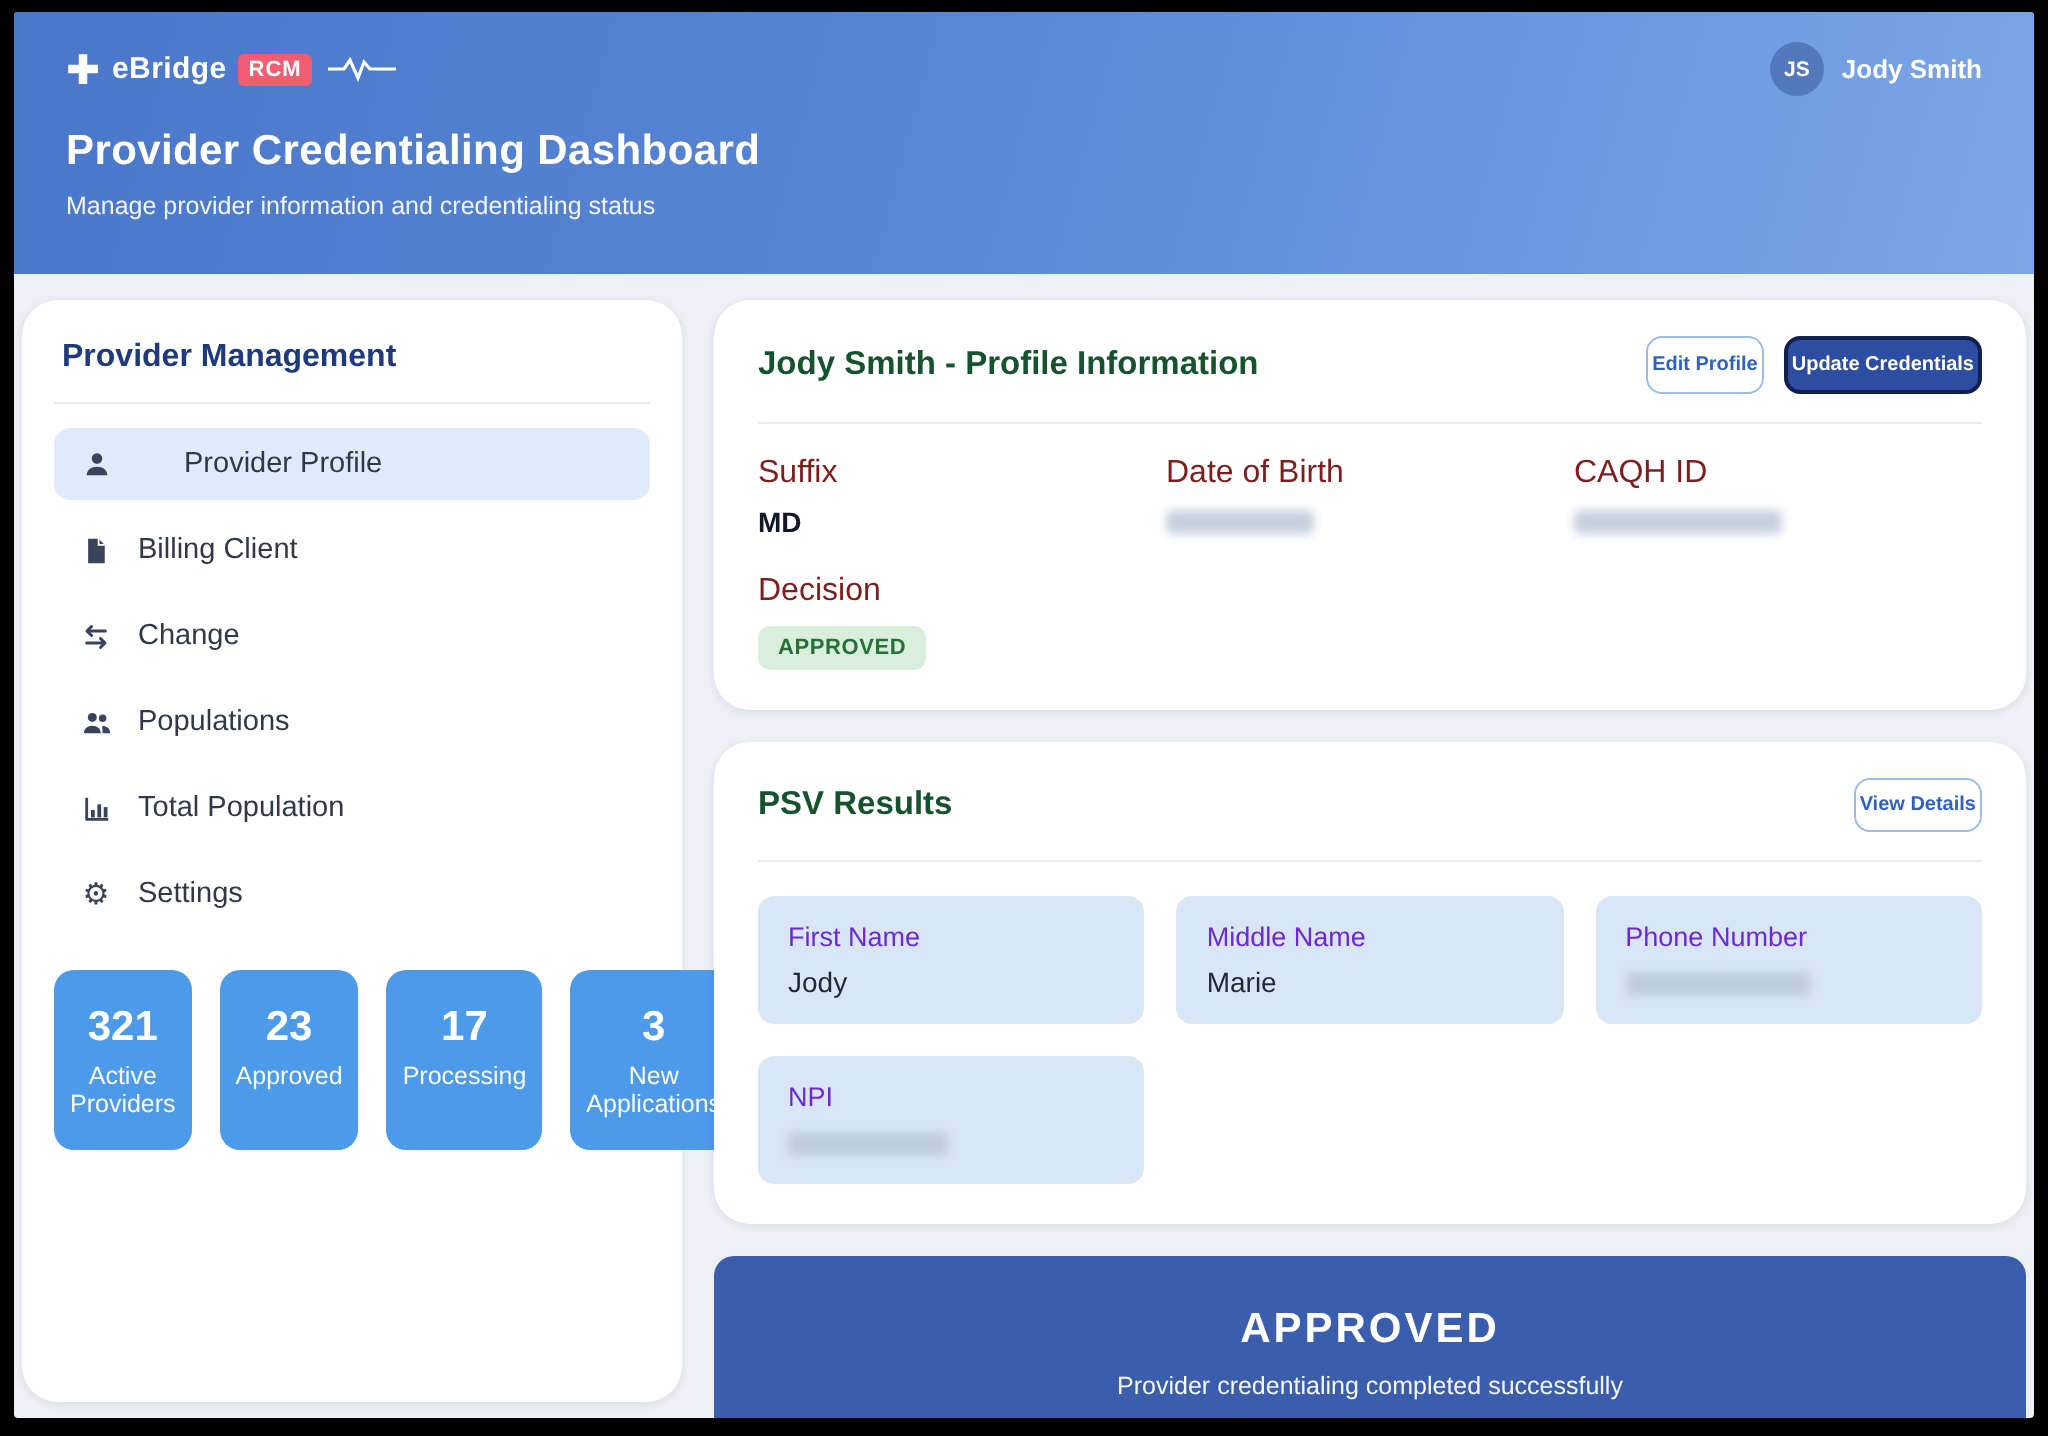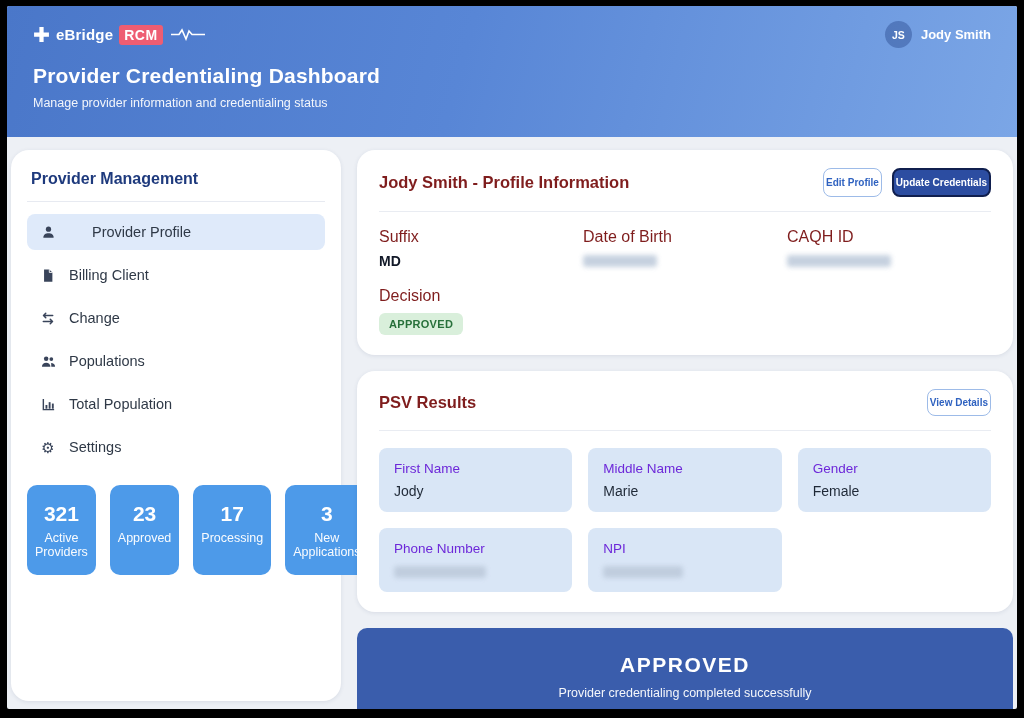--- a/index.html
+++ b/index.html
@@ -8,21 +8,21 @@
   .frame { width:1024px; height:718px; background:#000; padding:6px 7px 9px 7px; }
   .app { width:100%; height:100%; background:#edf0f5; display:flex; flex-direction:column; overflow:hidden; border-radius:2px; }
 
   
   .topbar { height:131px; flex:none; padding:15px 26px 0 26px;
     background:linear-gradient(105deg,#4a77c9 0%,#5886d6 45%,#7ba6e6 100%); color:#fff; }
   .topbar-row { display:flex; justify-content:space-between; align-items:center; }
   .brand { display:flex; align-items:center; gap:6px; }
   .brand-cross { display:flex; }
   .brand-name { font-size:15px; font-weight:700; letter-spacing:.2px; }
-  .brand-badge { background:#ee5d72; color:#fff; font-size:14px; font-weight:700; letter-spacing:.5px;
+  .brand-badge { background:#ee5d72; color:#fff; font-size:11px; font-weight:700; letter-spacing:.5px;
     padding:2px 5px; border-radius:3px; }
   .brand-pulse { display:flex; margin-left:2px; }
   .user-chip { display:flex; align-items:center; gap:9px; cursor:pointer; }
   .avatar { width:27px; height:27px; border-radius:50%; background:rgba(22,52,120,.35);
     display:flex; align-items:center; justify-content:center; font-size:10.5px; font-weight:700; }
   .user-name { font-size:13px; font-weight:600; }
   .page-title { margin-top:16px; font-size:21px; font-weight:700; letter-spacing:.2px; }
   .page-subtitle { margin-top:8px; font-size:12.5px; opacity:.93; }
 
   
@@ -39,21 +39,21 @@
   .mi-icon { width:18px; display:flex; justify-content:center; color:#39445a; font-size:15px; line-height:15px; }
   .stats { margin-top:13px; display:grid; grid-template-columns:1fr 1fr 1fr 1fr; gap:14px; }
   .stat-card { background:#4d9ae9; border-radius:10px; color:#fff; text-align:center; padding:17px 8px 16px 8px; }
   .stat-value { font-size:21px; font-weight:700; }
   .stat-label { font-size:12.5px; margin-top:5px; opacity:.97; }
 
   
   .main { flex:1; display:flex; flex-direction:column; gap:16px; min-width:0; }
   .panel { padding:18px 22px 20px 22px; }
   .card-header { display:flex; justify-content:space-between; align-items:center; }
-  .card-title { color:#7f1d1d; font-size:16.5px; font-weight:700; }
+  .card-title { color:#14532d; font-size:16.5px; font-weight:700; }
   .header-divider { height:1px; background:#e9ecf2; margin-top:14px; }
   .actions { display:flex; gap:10px; }
   .btn { font-family:inherit; font-size:10px; font-weight:600; border-radius:8px; padding:7px 2px; cursor:pointer; }
   .btn.outline { background:#fff; border:1px solid #9dbbe8; color:#2f62c0; }
   .btn.solid { background:#2c4da1; border:2px solid #101f4e; color:#fff; }
 
   .profile-grid { display:grid; grid-template-columns:1fr 1fr 1fr; margin-top:16px; }
   .field-label { color:#7f1d1d; font-size:16px; }
   .field-value { color:#111827; font-size:14px; font-weight:600; margin-top:7px; }
   .redacted { display:block; height:12px; border-radius:3px; background:#bcc9da; filter:blur(2.5px);
@@ -227,24 +227,20 @@
           <div class="psv-grid">
             <div class="psv-box">
               <div class="psv-label">First Name</div>
               <div class="psv-value">Jody</div>
             </div>
             <div class="psv-box">
               <div class="psv-label">Middle Name</div>
               <div class="psv-value">Marie</div>
             </div>
             <div class="psv-box">
-              <div class="psv-label">Gender</div>
-              <div class="psv-value">Female</div>
-            </div>
-            <div class="psv-box">
               <div class="psv-label">Phone Number</div>
               <span class="redacted r-phone"></span>
             </div>
             <div class="psv-box">
               <div class="psv-label">NPI</div>
               <span class="redacted r-npi"></span>
             </div>
           </div>
         </section>
 

